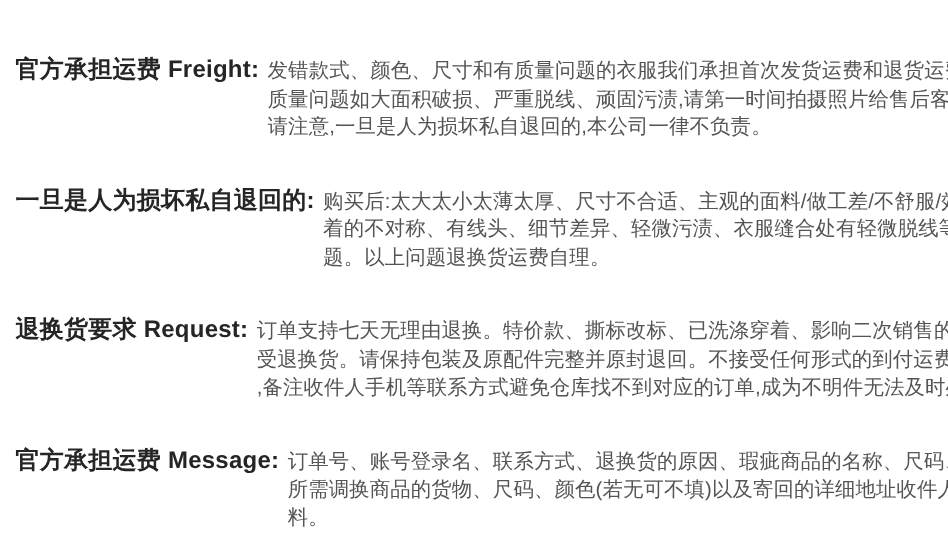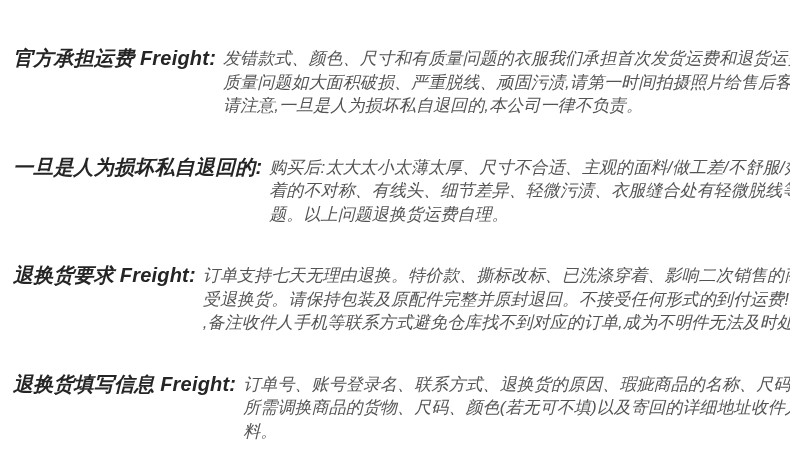--- a/index.html
+++ b/index.html
@@ -7,21 +7,20 @@
       font-family: "Liberation Sans", "DejaVu Sans", sans-serif;
       background: #ffffff;
     }
     .page {
       position: relative;
       width: 790px;
       height: 449px;
       background: #ffffff;
       padding: 46px 10px 0 13px;
       overflow: hidden;
-      font-style: italic;
     }
     .policy-section {
       display: flex;
       align-items: flex-start;
       margin-bottom: 37px;
     }
     .policy-section:last-child { margin-bottom: 0; }
     .section-label {
       flex: 0 0 auto;
       font-size: 20px;
@@ -61,30 +60,30 @@
   <div class="policy-section">
     <div class="section-label">一旦是人为损坏私自退回的:</div>
     <div class="section-body">
       <div class="body-line">购买后:太大太小太薄太厚、尺寸不合适、主观的面料/做工差/不舒服/效果差等、不影响穿</div>
       <div class="body-line">着的不对称、有线头、细节差异、轻微污渍、衣服缝合处有轻微脱线等这些都不属于质量问</div>
       <div class="body-line">题。以上问题退换货运费自理。</div>
     </div>
   </div>
 
   <div class="policy-section">
-    <div class="section-label">退换货要求 Freight:</div>
+    <div class="section-label">退换货要求 Request:</div>
     <div class="section-body">
       <div class="body-line">订单支持七天无理由退换。特价款、撕标改标、已洗涤穿着、影响二次销售的商品,一律不接</div>
       <div class="body-line">受退换货。请保持包装及原配件完整并原封退回。不接受任何形式的到付运费!请内附纸条</div>
       <div class="body-line">,备注收件人手机等联系方式避免仓库找不到对应的订单,成为不明件无法及时处理。</div>
     </div>
   </div>
 
   <div class="policy-section">
-    <div class="section-label">退换货填写信息 Freight:</div>
+    <div class="section-label">官方承担运费 Message:</div>
     <div class="section-body">
       <div class="body-line">订单号、账号登录名、联系方式、退换货的原因、瑕疵商品的名称、尺码、颜色件数,以及</div>
       <div class="body-line">所需调换商品的货物、尺码、颜色(若无可不填)以及寄回的详细地址收件人电话等资</div>
       <div class="body-line">料。</div>
     </div>
   </div>
 
 </div>
 
 </body></html>

